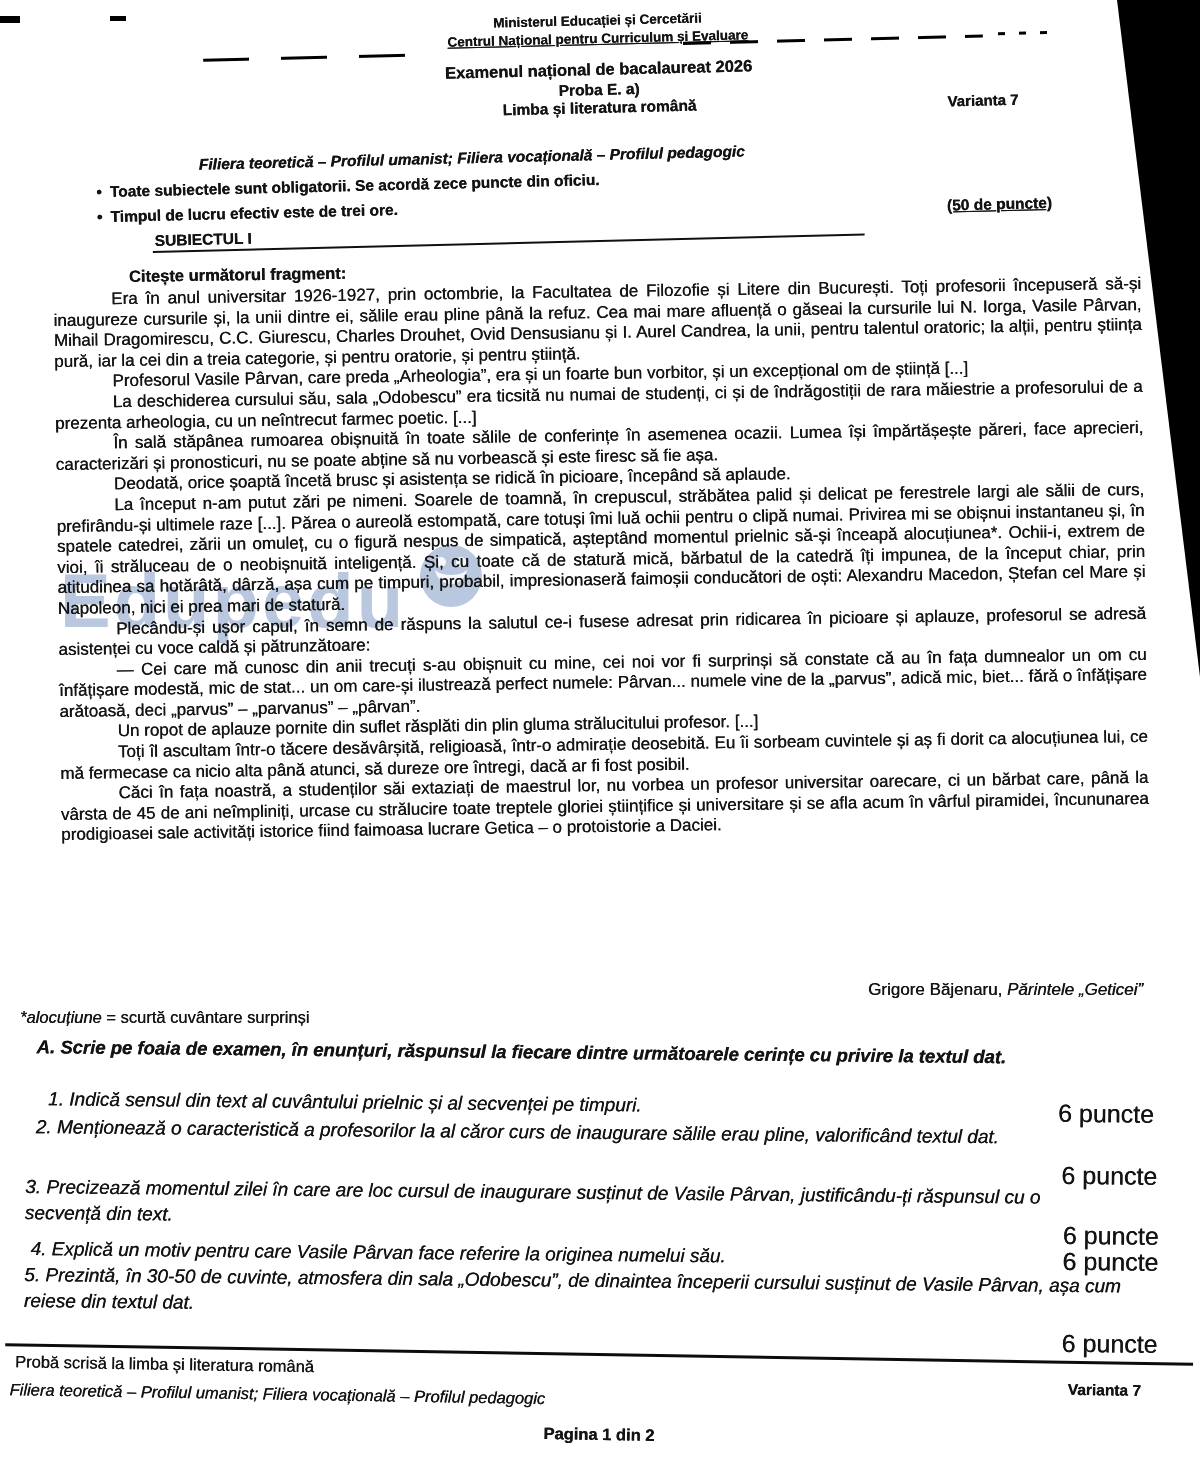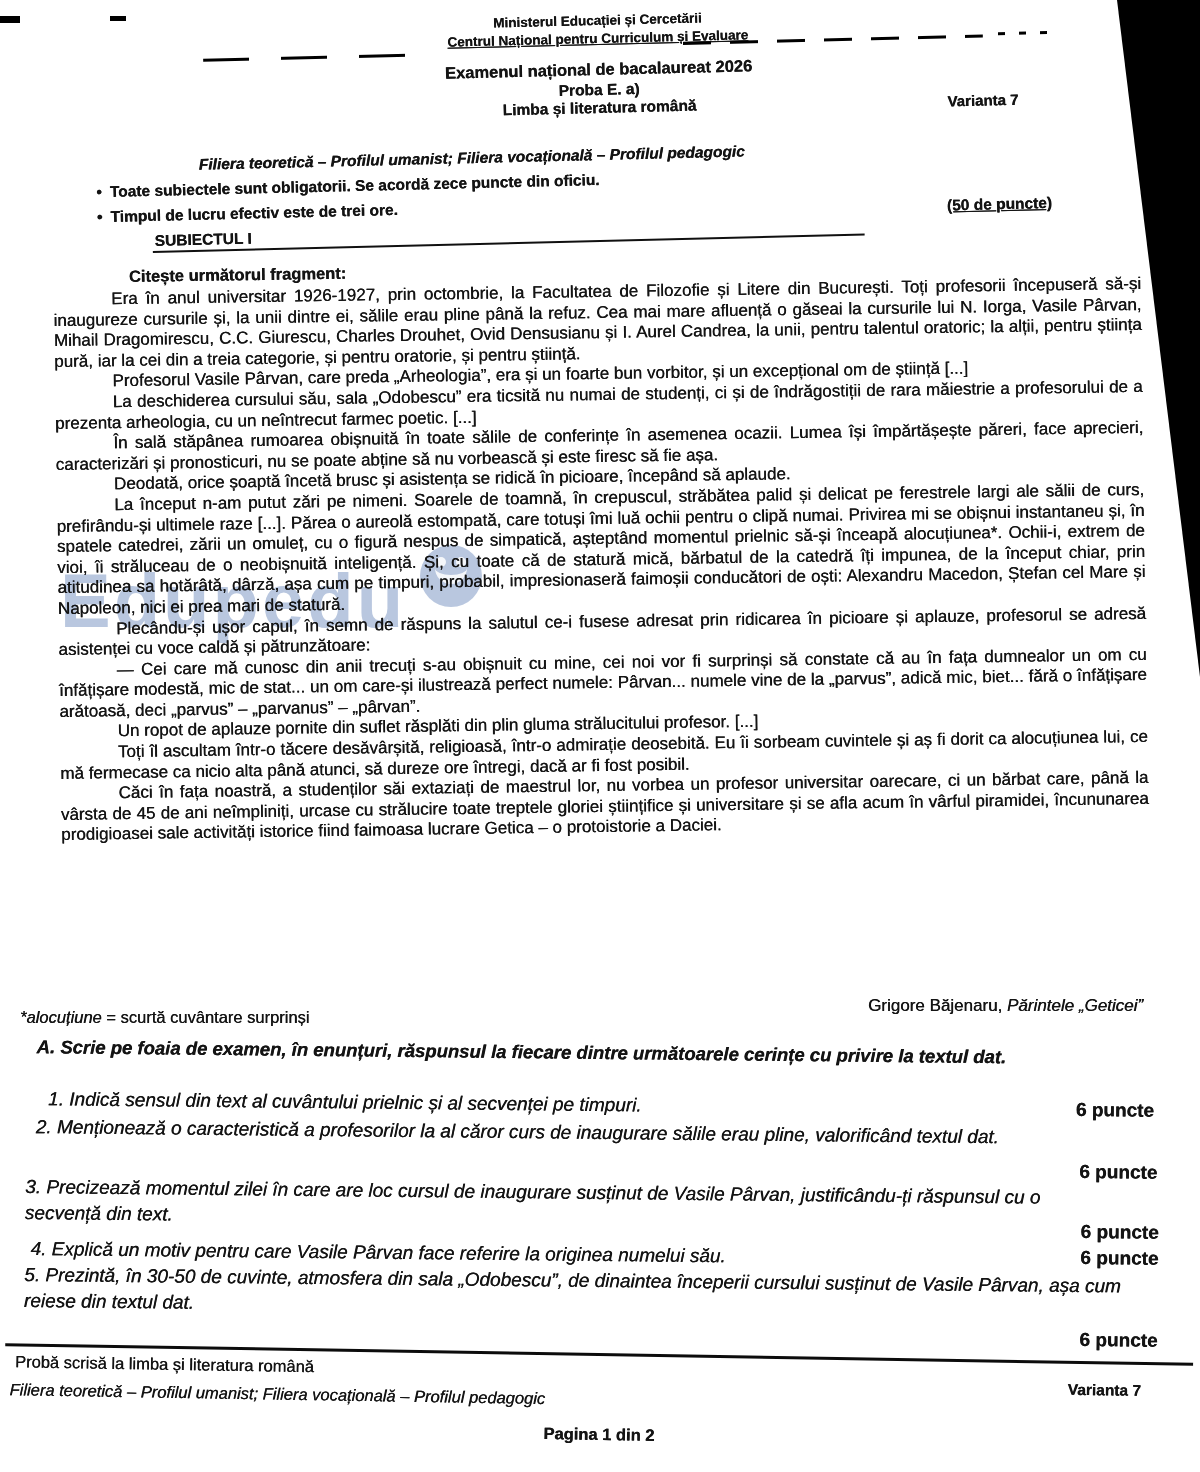--- a/index.html
+++ b/index.html
@@ -67,32 +67,32 @@
 
   
   .fragment-block{position:absolute;left:58px;top:260px;width:1088px;z-index:2;
     transform:rotate(-0.85deg);transform-origin:544px 360px;}
   .citeste{font-weight:bold;font-size:16.5px;margin:0 0 3px 76px;}
   .fragment-block p{
     margin:0;font-size:17px;line-height:20.6px;text-align:justify;
     text-indent:58px;color:#151515;
   }
 
-  .attribution{left:598px;top:980px;width:545px;text-align:right;font-size:17px;z-index:2;margin-top:16px;}
+  .attribution{left:598px;top:980px;width:545px;text-align:right;font-size:17px;z-index:2;}
   .attribution .work{font-style:italic;}
   .footnote{left:20px;top:1008px;font-size:16.5px;z-index:2;}
   .footnote .term{font-style:italic;}
 
   
   .sectionA-block{position:absolute;left:25px;top:1040px;width:1140px;height:320px;z-index:2;
     transform:rotate(0.6deg);transform-origin:570px 160px;}
   .a-intro{position:absolute;left:10px;top:0;width:1125px;font-size:18.5px;line-height:26px;
     font-weight:bold;font-style:italic;}
   .q{position:absolute;font-size:19px;line-height:26px;font-style:italic;}
-  .q-points{position:absolute;font-size:19px;font-weight:bold;white-space:nowrap;}
+  .q-points{position:absolute;font-size:25px;font-weight:normal;white-space:nowrap;}
   .q1{left:22px;top:52px;width:1000px;}   .p1{right:12px;top:54px;}
   .q2{left:10px;top:80px;width:1085px;}   .p2{right:8px;top:116px;}
   .q3{left:0px;top:140px;width:1095px;}   .p3{right:6px;top:176px;}
   .q4{left:6px;top:202px;width:960px;}    .p4{right:6px;top:202px;}
   .q5{left:0px;top:228px;width:1105px;}   .p5{right:6px;top:284px;}
 
   
   .footer-block{position:absolute;left:0;top:1345px;width:1200px;height:120px;z-index:2;
     transform:rotate(0.95deg);transform-origin:600px 20px;}
   .footer-rule{position:absolute;left:5px;top:8px;width:1188px;border-top:3px solid #0c0c0c;}

